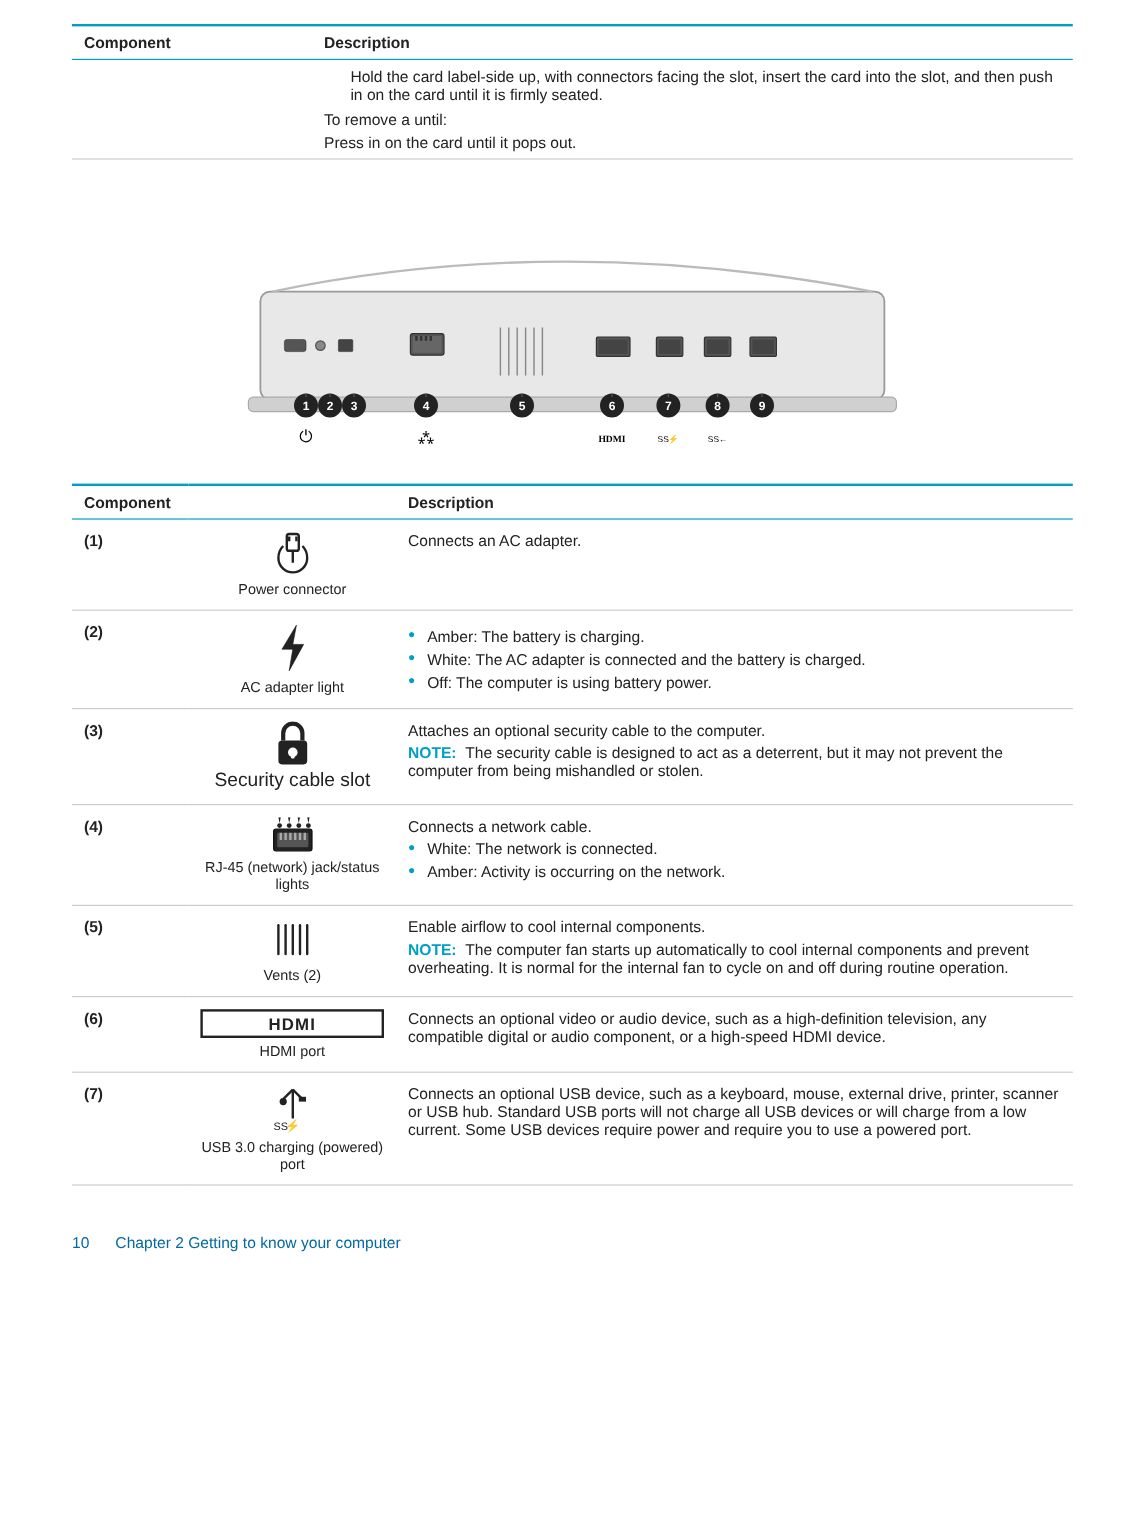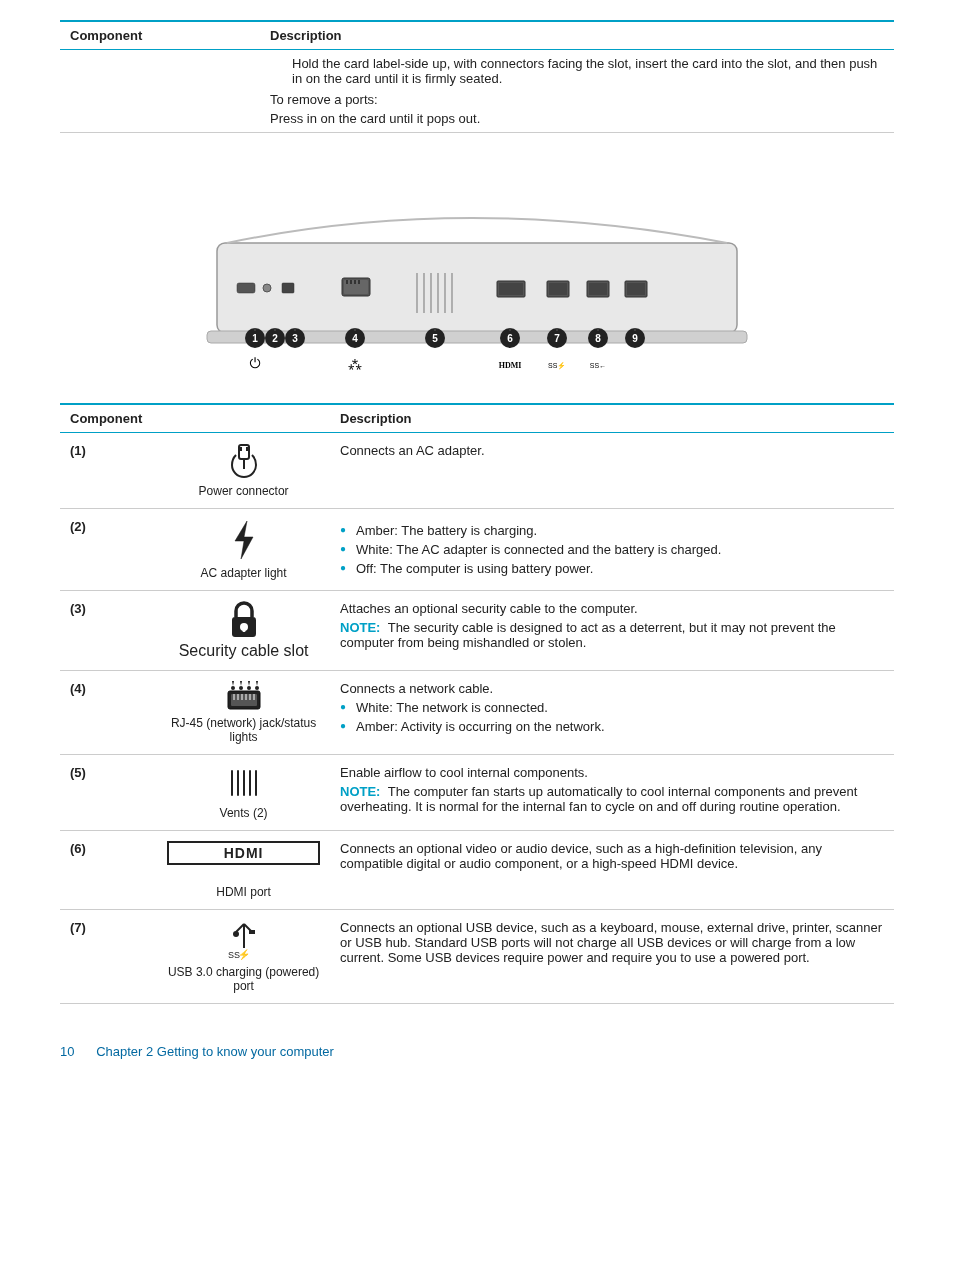--- a/index.html
+++ b/index.html
@@ -109,21 +109,21 @@
     <tr>
       <th class="col-component">Component</th>
       <th class="col-desc">Description</th>
     </tr>
   </thead>
   <tbody>
     <tr>
       <td class="col-component"></td>
       <td class="col-desc">
         <p style="margin-bottom:6px;margin-left:22px;">Hold the card label-side up, with connectors facing the slot, insert the card into the slot, and then push in on the card until it is firmly seated.</p>
-        <p style="margin-bottom:4px;">To remove a ports:</p>
+        <p style="margin-bottom:4px;">To remove a until:</p>
         <p>Press in on the card until it pops out.</p>
       </td>
     </tr>
   </tbody>
 </table>
 
 <div class="laptop-section">
   <svg class="laptop-svg" viewBox="0 0 580 200">
 
     <rect x="30" y="60" width="520" height="90" rx="8" ry="8" fill="#e8e8e8" stroke="#999" stroke-width="1.5"></rect>
@@ -341,21 +341,21 @@
           <span class="note-label">NOTE:</span>
           &nbsp;<span>The computer fan starts up automatically to cool internal components and prevent overheating. It is normal for the internal fan to cycle on and off during routine operation.</span>
         </p>
       </td>
     </tr>
 
     <tr>
       <td class="col-num" style="font-weight:bold; width:45px;">(6)</td>
       <td class="col-icon" style="width:80px; text-align:center; vertical-align:middle;">
         <div class="icon-hdmi">HDMI</div>
-        <div style="font-size:12px; margin-top:20px;">HDMI port</div>
+        <div style="font-size:12px; margin-top:4px;">HDMI port</div>
       </td>
       <td class="col-desc">
         <span>Connects an optional video or audio device, such as a high-definition television, any compatible digital or audio component, or a high-speed HDMI device.</span>
       </td>
     </tr>
 
     <tr>
       <td class="col-num" style="font-weight:bold; width:45px;">(7)</td>
       <td class="col-icon" style="width:80px; text-align:center; vertical-align:middle;">
         <svg width="36" height="40" viewBox="0 0 36 40">

